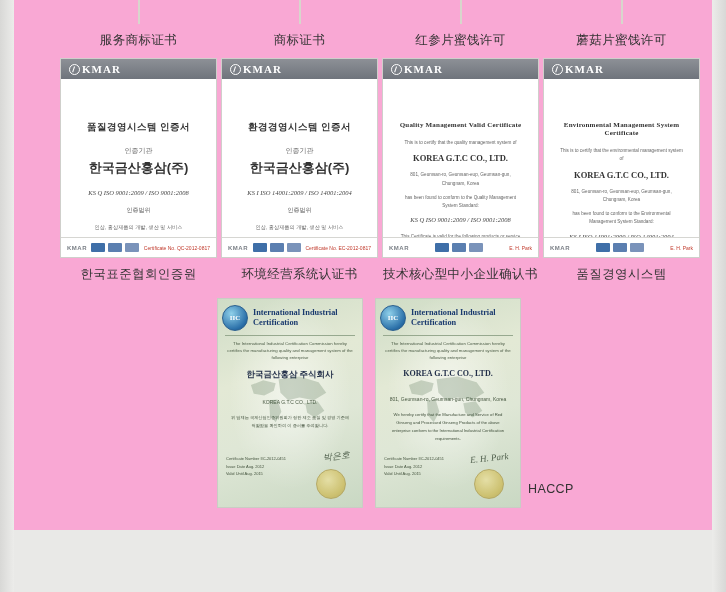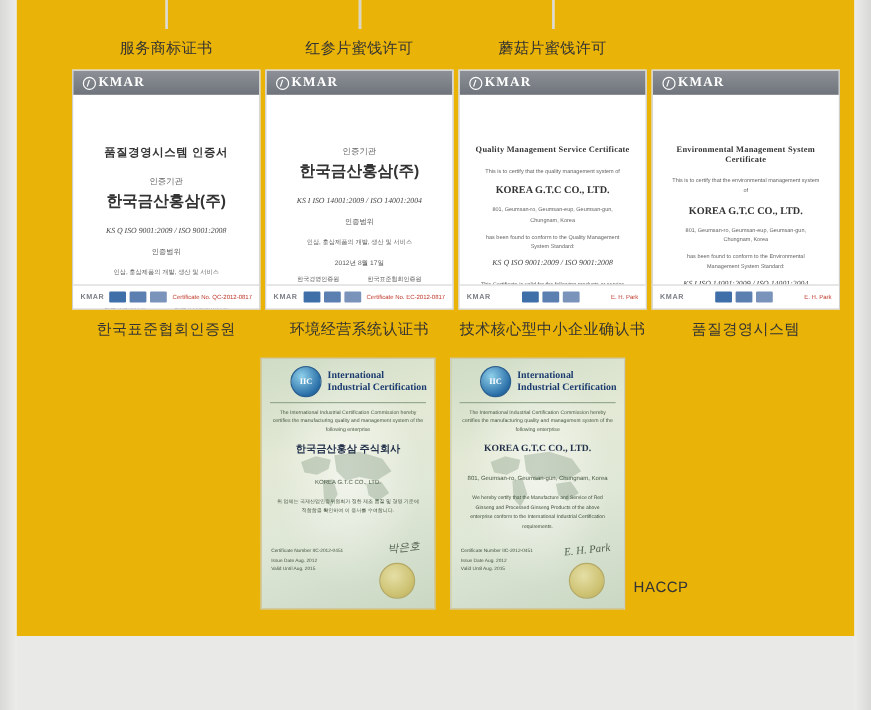--- a/index.html
+++ b/index.html
@@ -30,21 +30,21 @@
     content: "";
     position: absolute;
     right: 0; top: 0; bottom: 0; width: 14px;
     background: linear-gradient(to left, #d8d8d6, #ececea);
   }
   .content {
     position: absolute;
     left: 14px; top: 0;
     width: 698px;
     height: 530px;
-    background: #eab308;
+    background: #f9a8d4;
   }
   .bottom-strip {
     position: absolute;
     left: 14px; top: 530px;
     width: 698px; height: 62px;
     background: #e9e9e7;
   }
 
   .row {
     position: absolute;
@@ -262,21 +262,21 @@
     background:
       radial-gradient(ellipse at 50% 45%, rgba(255,255,255,.55), rgba(255,255,255,0) 60%),
       linear-gradient(160deg,#cfdcc6 0%, #e3e9d5 35%, #dfe7d6 60%, #c9d8c3 100%);
     position: relative;
     overflow: hidden;
   }
   .iic-head {
     display: flex;
     align-items: center;
     gap: 5px;
-    padding: 6px 6px 0 24px;
+    padding: 6px 6px 0 4px;
   }
   .iic-globe {
     width: 26px; height: 26px;
     border-radius: 50%;
     background: radial-gradient(circle at 35% 32%, #8fd0ea, #2a6fa8 70%, #164b77);
     border: 1.5px solid #2a5f8f;
     position: relative;
     flex: none;
   }
   .iic-globe::after {
@@ -380,20 +380,28 @@
 
       <div class="cert-cell">
         <div class="cert-top">
           
           
           
         </div>
         <div class="caption">服务商标证书</div>
       </div>
 
+      <div class="cert-cell">
+        <div class="cert-top">
+          
+          
+          
+        </div>
+        <div class="caption">商标证书</div>
+      </div>
 
       <div class="cert-cell">
         <div class="cert-top" style="background:#fff;">
           <div class="blob"></div>
         </div>
         <div class="caption">红参片蜜饯许可</div>
       </div>
 
       <div class="cert-cell">
         <div class="cert-top" style="background:#fff;">
@@ -445,20 +453,21 @@
 
       <div class="cert-cell">
         <div class="cert kmar">
           <div class="kmar-head">
             <span class="kmar-logo">
               <span class="mark"></span>
                 <span>KMAR</span>
             </span>
           </div>
           <div class="kmar-body">
+            <div class="kmar-title">환경경영시스템 인증서</div>
             <div class="kmar-sub">인증기관</div>
             <div class="kmar-company">한국금산홍삼(주)</div>
             <div class="kmar-std">KS I ISO 14001:2009 / ISO 14001:2004</div>
             <div class="kmar-label">인증범위</div>
             <div class="kmar-para">인삼, 홍삼제품의 개발, 생산 및 서비스</div>
             <div class="kmar-date">2012년 8월 17일</div>
             <div class="kmar-sigrow">
               <div class="kmar-sig">
                 <span>한국경영인증원</span><br><span class="stamp"></span>
               </div>
@@ -482,21 +491,21 @@
 
       <div class="cert-cell">
         <div class="cert kmar">
           <div class="kmar-head">
             <span class="kmar-logo">
               <span class="mark"></span>
                 <span>KMAR</span>
             </span>
           </div>
           <div class="kmar-body">
-            <div class="kmar-title-en">Quality Management Service Certificate</div>
+            <div class="kmar-title-en">Quality Management Valid Certificate</div>
             <div class="kmar-en-line">This is to certify that the quality management system of</div>
             <div class="kmar-company-en">KOREA G.T.C CO., LTD.</div>
             <div class="kmar-en-line">801, Geumsan-ro, Geumsan-eup, Geumsan-gun, Chungnam, Korea</div>
             <div class="kmar-en-line">has been found to conform to the Quality Management System Standard:</div>
             <div class="kmar-std">KS Q ISO 9001:2009 / ISO 9001:2008</div>
             <div class="kmar-en-line">This Certificate is valid for the following products or service ranges:</div>
             <div class="kmar-scope">Development, Production and Service of Ginseng &amp; Red Ginseng Products</div>
             <div class="kmar-sigrow">
               <div class="kmar-sig">Certification Date   Aug. 17, 2012</div>
               <div class="kmar-sig">Expiry Date   Aug. 16, 2015</div>

